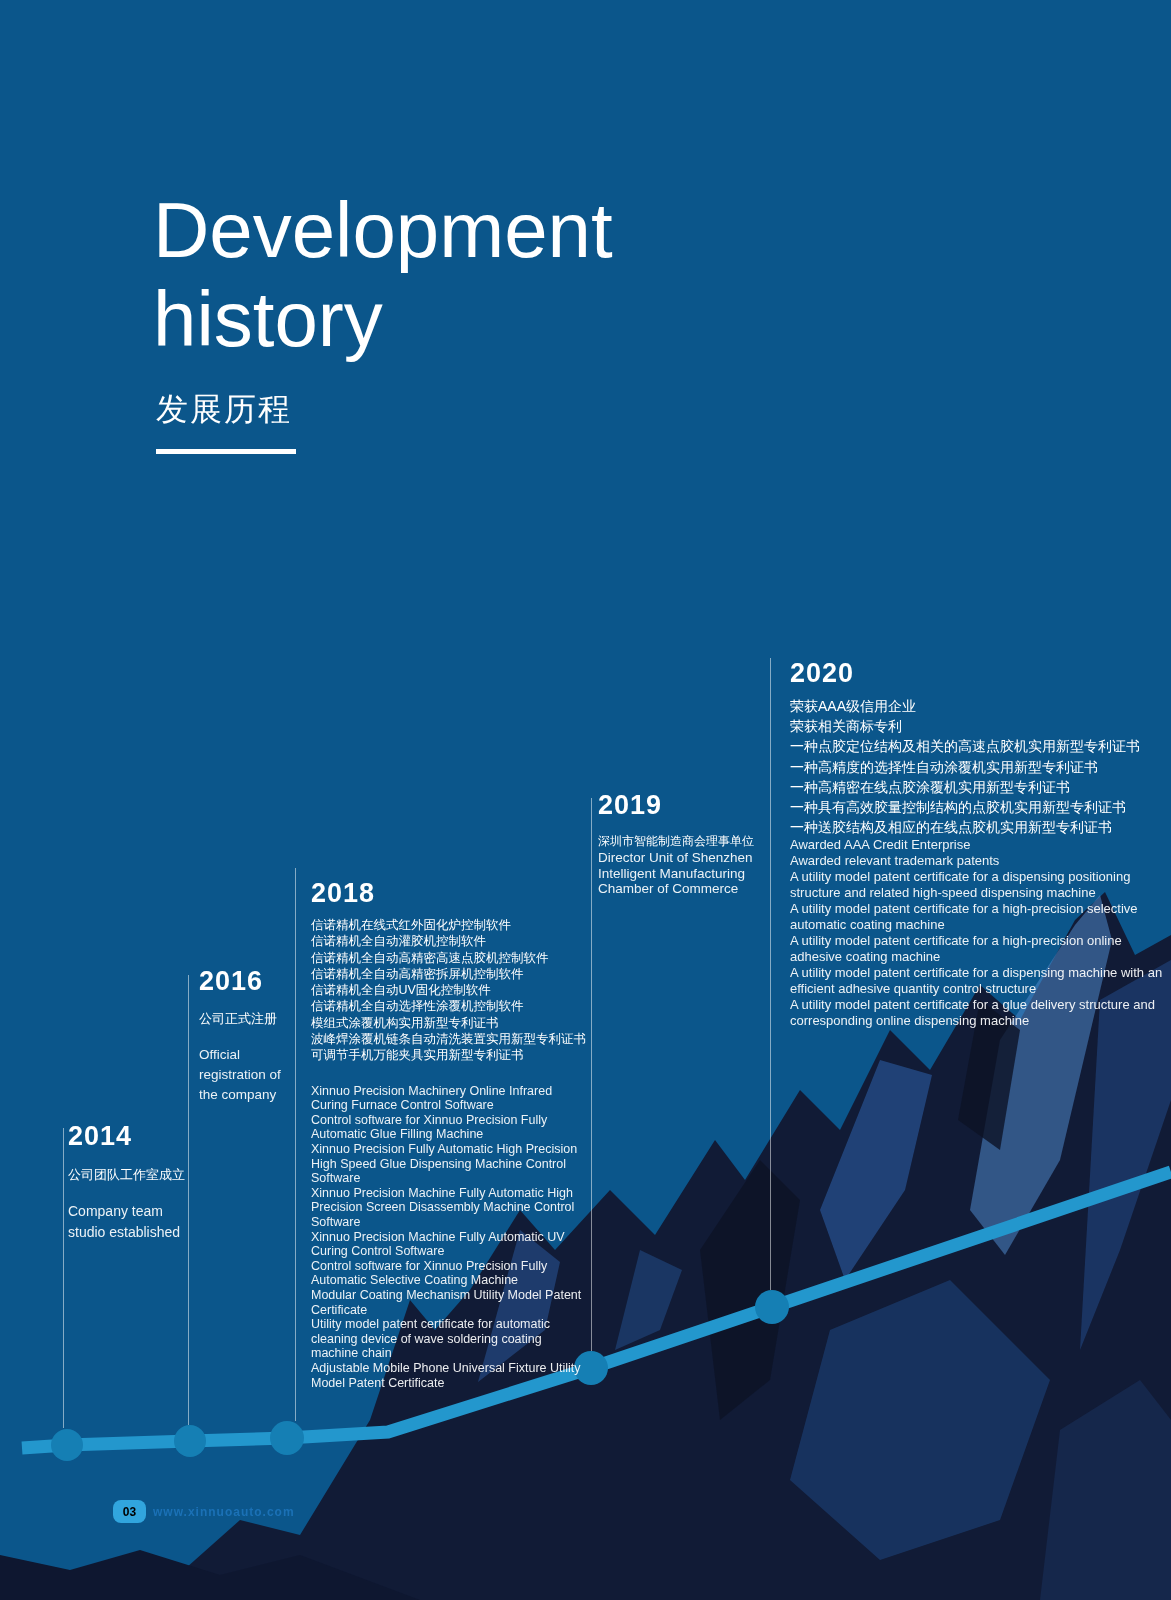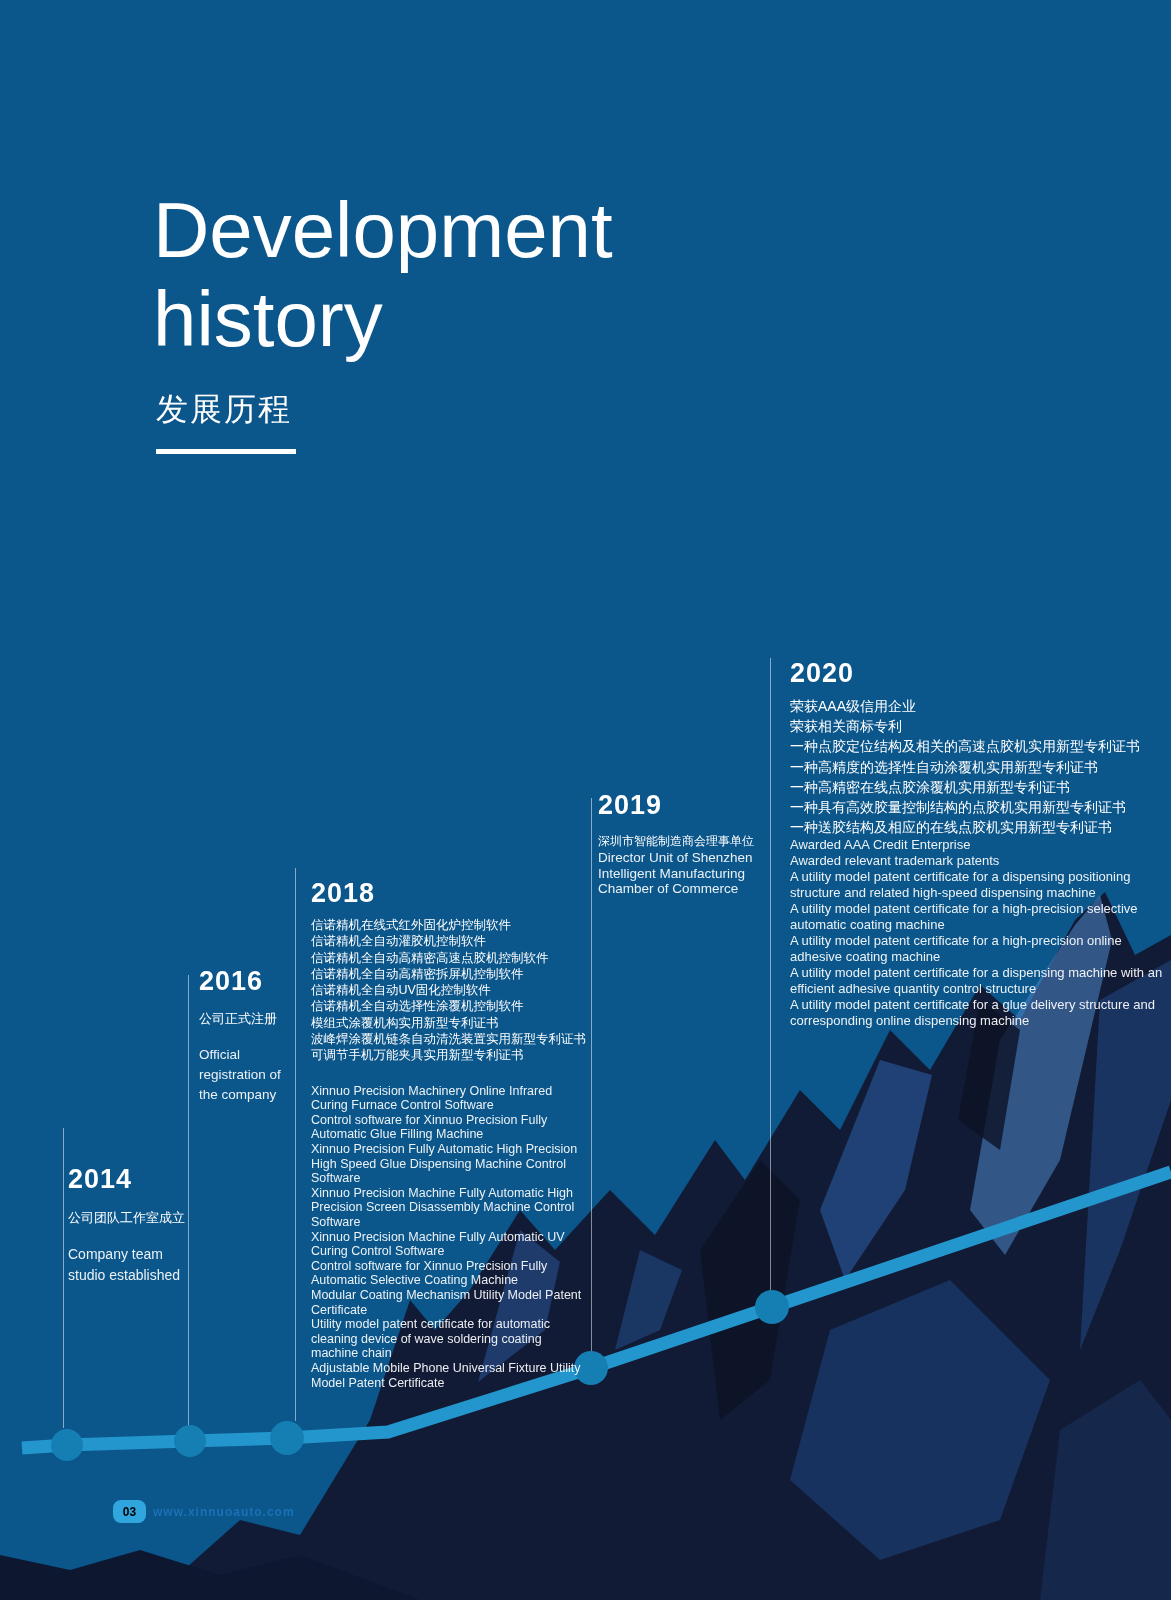--- a/index.html
+++ b/index.html
@@ -23,21 +23,21 @@
   }
   #title-underline{
     position:absolute;left:156px;top:449px;width:140px;height:5px;
     background:#fff;z-index:4;
   }
   
   .col{position:absolute;z-index:4;color:#fff;}
   .year{font-size:27px;font-weight:bold;letter-spacing:1px;line-height:30px;}
   .zh-item{white-space:nowrap;}
   .en-item{color:rgba(255,255,255,.92);}
-  #col-2014{left:68px;top:1164px;width:128px;}
+  #col-2014{left:68px;top:1121px;width:128px;}
   #col-2014 .zh-item{font-size:13px;margin-top:15px;}
   #col-2014 .en-item{font-size:14px;line-height:21px;margin-top:17px;}
   #col-2016{left:199px;top:966px;width:102px;}
   #col-2016 .zh-item{font-size:13px;margin-top:14px;}
   #col-2016 .en-item{font-size:13.5px;line-height:20px;margin-top:17px;}
   #col-2018{left:311px;top:866px;width:272px;margin-top:12px;}
   #col-2018 .zh-block{margin-top:9px;}
   #col-2018 .zh-item{font-size:12.5px;line-height:16.3px;}
   #col-2018 .en-block{margin-top:20px;}
   #col-2018 .en-item{font-size:12.5px;line-height:14.6px;}

